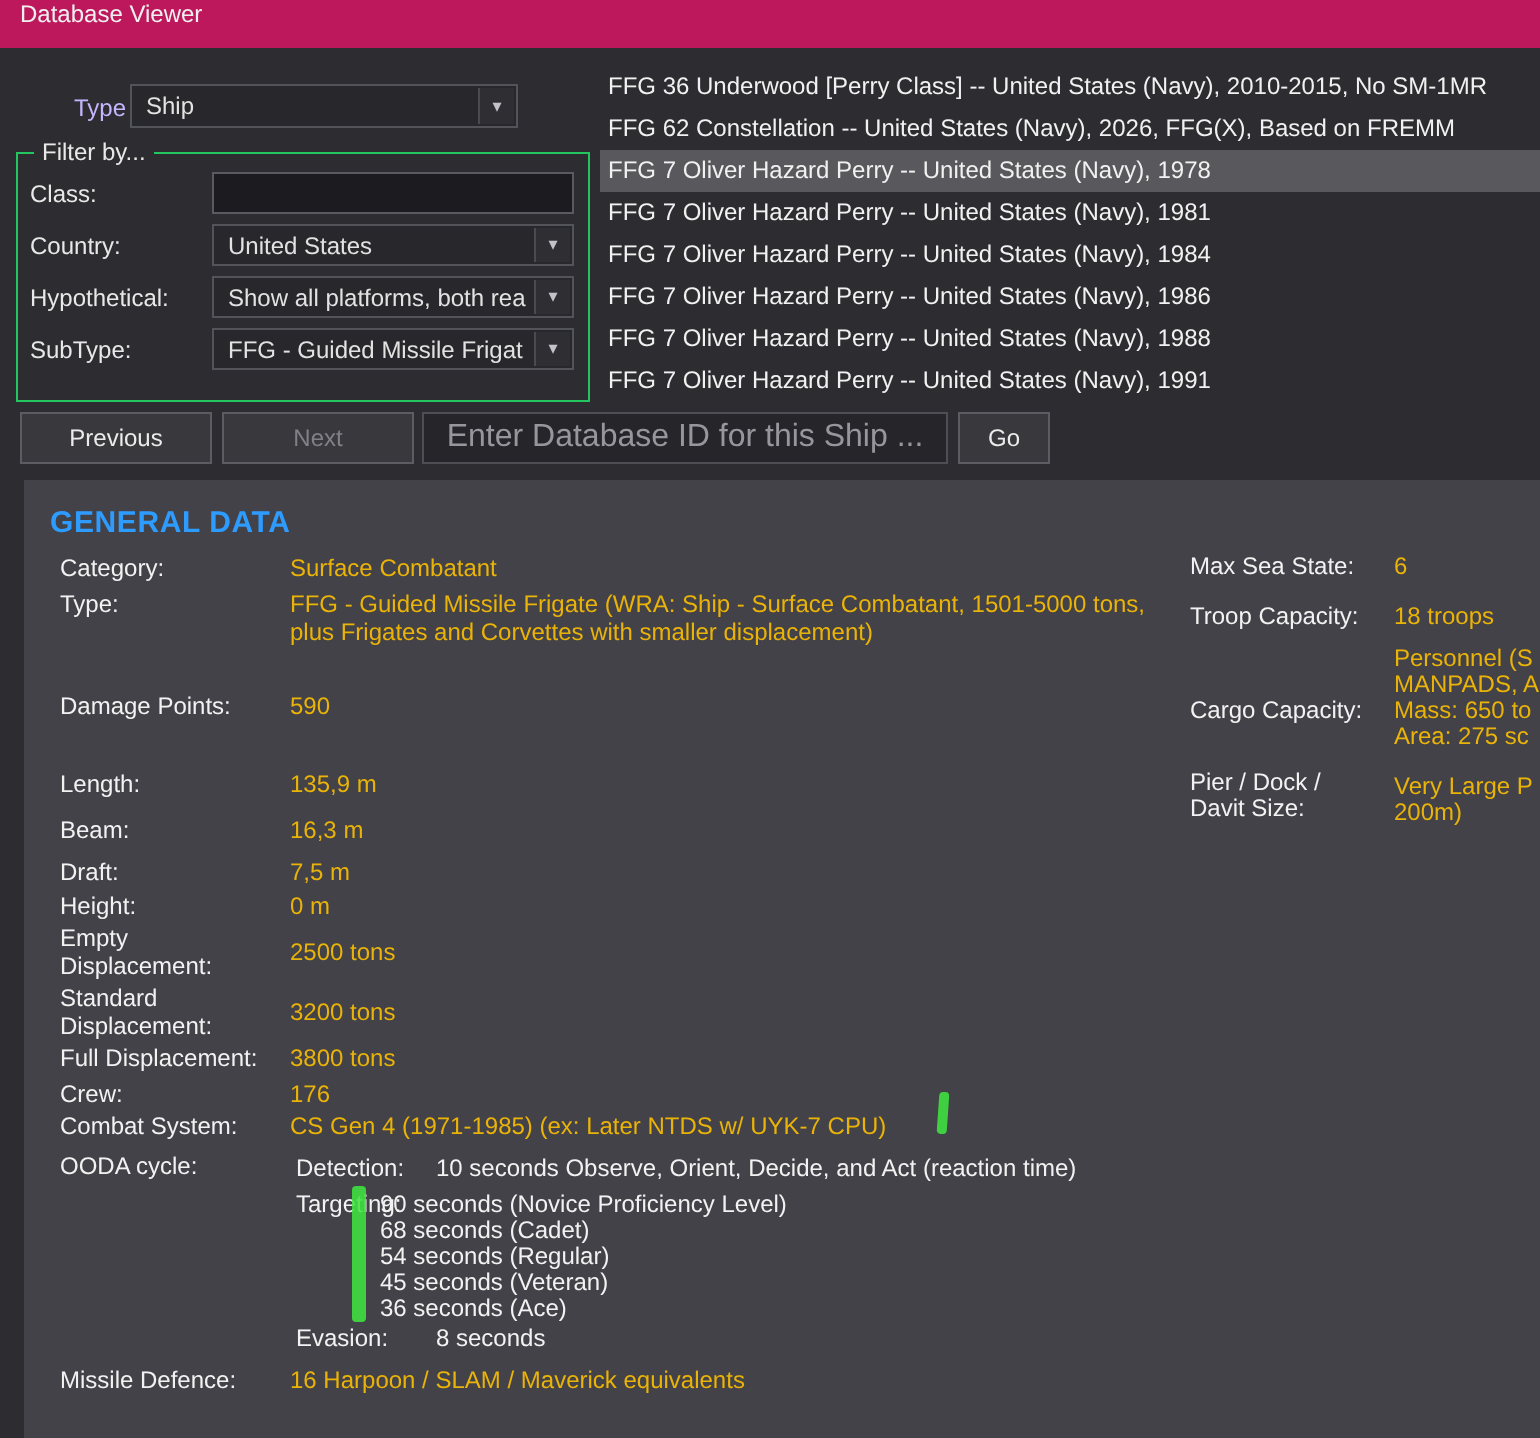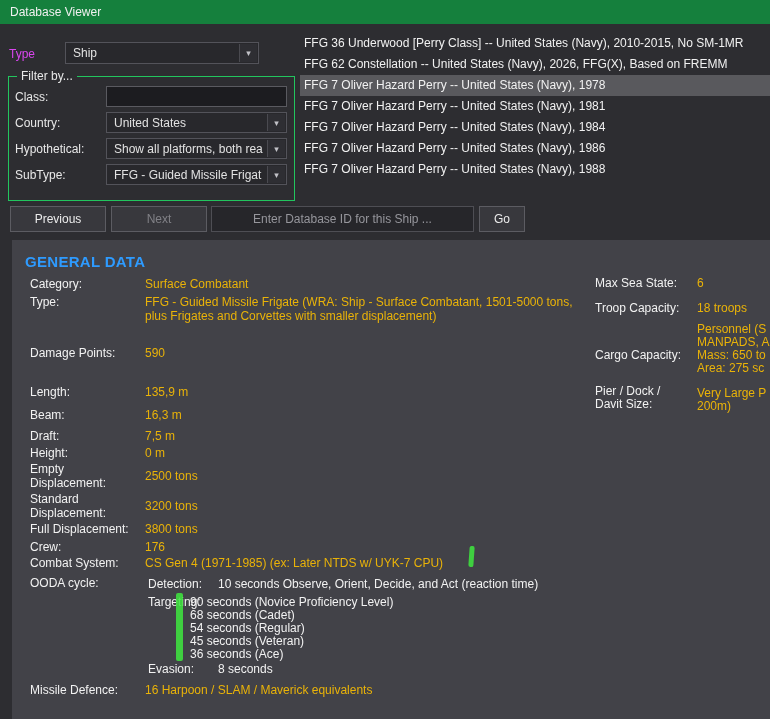--- a/index.html
+++ b/index.html
@@ -5,39 +5,39 @@
   * { margin:0; padding:0; box-sizing:border-box; }
   html,body { width:770px; height:719px; }
   body {
     position:relative; overflow:hidden;
     background:#2d2d31;
     font-family:"Liberation Sans","DejaVu Sans",sans-serif;
     font-size:12px; color:#f2f2f2;
   }
   .titlebar {
     position:absolute; left:0; top:0; width:770px; height:24px;
-    background:#15803d; display:flex; align-items:center; padding-left:10px;
+    background:#be185d; display:flex; align-items:flex-start; padding-left:10px;
     color:#f0f0f0;
   }
-  .lbl { position:absolute; color:#d946ef; white-space:nowrap; }
+  .lbl { position:absolute; color:#c4b5fd; white-space:nowrap;margin-left:28px; }
 
   .dropdown {
     position:absolute; height:22px; background:#28282c; border:1px solid #53535a;
     color:#e2e2e2; display:flex; align-items:center; padding:0 22px 0 7px;
     white-space:nowrap; overflow:hidden; cursor:default;
   }
   .dropdown .chev {
     position:absolute; right:1px; top:1px; bottom:1px; width:18px;
     background:#2e2e33; border-left:1px solid #4a4a50;
     display:flex; align-items:center; justify-content:center;
     font-size:9px; color:#c2c2c8;
   }
   .text-input {
     position:absolute; background:#1c1c20; border:1px solid #5a5a60;
-    color:#f0f0f0; padding:0 4px; font-family:inherit; font-size:12px; outline:none;
+    color:#f0f0f0; padding:0 4px; font-family:inherit; font-size:16px; outline:none;
   }
   .filter-group {
     position:absolute; left:8px; top:76px; width:287px; height:125px;
     border:1px solid #22c55e;
   }
   .filter-group .legend {
     position:absolute; top:-8px; left:8px; background:#2d2d31; padding:0 4px; color:#e8e8e8;
   }
   .fg-label { position:absolute; left:6px; color:#e8e8e8; white-space:nowrap; }
 
@@ -132,20 +132,21 @@
 </div>
 
 <div class="ship-list">
   <div class="list-row">FFG 36 Underwood [Perry Class] -- United States (Navy), 2010-2015, No SM-1MR</div>
   <div class="list-row">FFG 62 Constellation -- United States (Navy), 2026, FFG(X), Based on FREMM</div>
   <div class="list-row selected">FFG 7 Oliver Hazard Perry -- United States (Navy), 1978</div>
   <div class="list-row">FFG 7 Oliver Hazard Perry -- United States (Navy), 1981</div>
   <div class="list-row">FFG 7 Oliver Hazard Perry -- United States (Navy), 1984</div>
   <div class="list-row">FFG 7 Oliver Hazard Perry -- United States (Navy), 1986</div>
   <div class="list-row">FFG 7 Oliver Hazard Perry -- United States (Navy), 1988</div>
+  <div class="list-row">FFG 7 Oliver Hazard Perry -- United States (Navy), 1991</div>
 </div>
 
 <button class="btn" style="left:10px; top:206px; width:96px;">Previous</button>
 <button class="btn disabled" style="left:111px; top:206px; width:96px;">Next</button>
 <input class="text-input db-input" style="left: 211px; top: 206px; width: 263px;" placeholder="Enter Database ID for this Ship ...">
 <button class="btn" style="left:479px; top:206px; width:46px;">Go</button>
 
 <div class="main-panel">
   <div class="gd-heading">GENERAL DATA</div>
 

